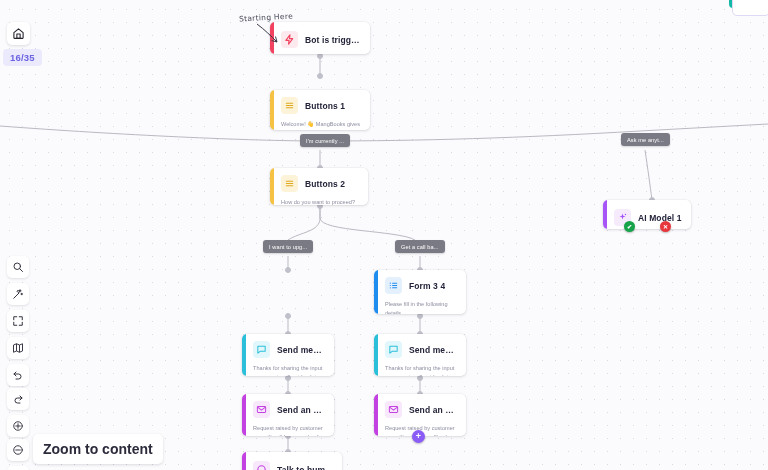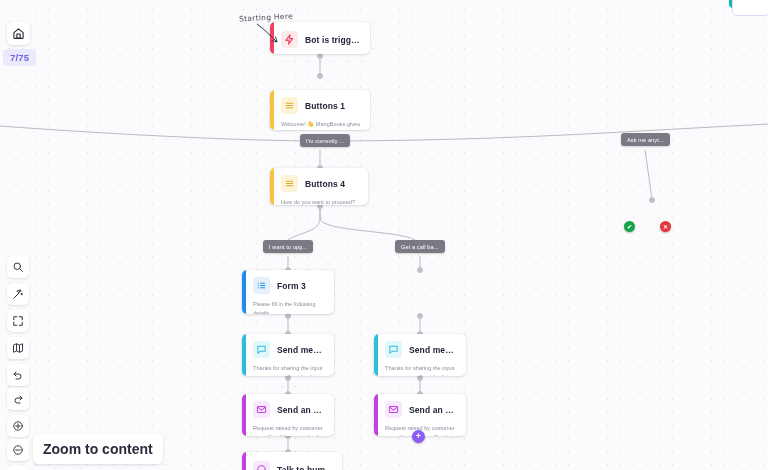--- a/index.html
+++ b/index.html
@@ -221,53 +221,67 @@
     <div class="node-bar" style="background:#f5c243;"></div>
     <div class="node-body">
       <div class="node-head">
         <span class="node-ico" style="background:#fdf3d8;">
           <svg width="11" height="11" viewBox="0 0 24 24" fill="none" stroke="#e0a81f" stroke-width="2.2" stroke-linecap="round">
             <line x1="5" y1="7" x2="19" y2="7"></line>
             <line x1="5" y1="12" x2="19" y2="12"></line>
             <line x1="5" y1="17" x2="19" y2="17"></line>
           </svg>
         </span>
-        <span class="node-title">Buttons 4</span>
+        <span class="node-title">Buttons 2</span>
       </div>
       <div class="node-desc">How do you want to proceed?</div>
     </div>
   </div>
 
+  <div class="node compact" style="left:603px; top:200px; width:88px; height:29px;">
+    <div class="node-bar" style="background:#a855f7;"></div>
+    <div class="node-body">
+      <div class="node-head">
+        <span class="node-ico" style="background:#f6eafd;">
+          <svg width="11" height="11" viewBox="0 0 24 24" fill="#a855f7">
+            <path d="M12 3 l1.6 5 5 1.6 -5 1.6 -1.6 5 -1.6 -5 -5 -1.6 5 -1.6 z"></path>
+            <circle cx="18.5" cy="5.5" r="1.6"></circle>
+          </svg>
+        </span>
+        <span class="node-title">AI Model 1</span>
+      </div>
+    </div>
+  </div>
   <div class="badge-dot" style="left:624px; top:221px; background:#17a34a;">
     <span style="font-size:6px;">✔</span>
   </div>
   <div class="badge-dot" style="left:660px; top:221px; background:#e8363d;">
     <span style="font-size:6px;">✕</span>
   </div>
 
-  <div class="node" style="left:242px; top:270px; width:92px; height:44px;">
+
+  <div class="node" style="left:374px; top:270px; width:92px; height:44px;">
     <div class="node-bar" style="background:#1f8df0;"></div>
     <div class="node-body">
       <div class="node-head">
         <span class="node-ico" style="background:#e4f1fd;">
           <svg width="11" height="11" viewBox="0 0 24 24" fill="none" stroke="#1f8df0" stroke-width="2.2" stroke-linecap="round">
             <circle cx="5" cy="7" r="1.3" fill="#1f8df0" stroke="none"></circle>
             <circle cx="5" cy="12" r="1.3" fill="#1f8df0" stroke="none"></circle>
             <circle cx="5" cy="17" r="1.3" fill="#1f8df0" stroke="none"></circle>
             <line x1="10" y1="7" x2="19" y2="7"></line>
             <line x1="10" y1="12" x2="19" y2="12"></line>
             <line x1="10" y1="17" x2="19" y2="17"></line>
           </svg>
         </span>
-        <span class="node-title">Form 3</span>
+        <span class="node-title">Form 3 4</span>
       </div>
       <div class="node-desc">Please fill in the following details</div>
     </div>
   </div>
-
 
   <div class="node" style="left:242px; top:334px; width:92px; height:42px;">
     <div class="node-bar" style="background:#2bbfd9;"></div>
     <div class="node-body">
       <div class="node-head">
         <span class="node-ico" style="background:#e1f7fb;">
           <svg width="11" height="11" viewBox="0 0 24 24" fill="none" stroke="#2bbfd9" stroke-width="2.2" stroke-linejoin="round">
             <path d="M4 5 h16 v11 H9 l-5 4 z"></path>
           </svg>
         </span>
@@ -354,21 +368,21 @@
     <path d="M22,20 L16.5,18.5 M22,20 L20.5,14.5" fill="none" stroke="#3a3a46" stroke-width="1"></path>
   </svg>
 
   <div class="home-btn">
     <svg width="13" height="13" viewBox="0 0 24 24" fill="none" stroke="#22222e" stroke-width="2" stroke-linejoin="round">
       <path d="M3.5 10.5 L12 3.5 L20.5 10.5 V20 a1 1 0 0 1 -1 1 H4.5 a1 1 0 0 1 -1 -1 z"></path>
       <rect x="9" y="13" width="6" height="8"></rect>
     </svg>
   </div>
 
-  <div class="counter">7/75</div>
+  <div class="counter">16/35</div>
 
   <div class="rail" style="top:256px;">
     <div class="rail-btn">
       <svg width="12" height="12" viewBox="0 0 24 24" fill="none" stroke="#33333f" stroke-width="2" stroke-linecap="round">
         <circle cx="10.5" cy="10.5" r="6.5"></circle>
           <line x1="15.5" y1="15.5" x2="21" y2="21"></line>
       </svg>
     </div>
     <div class="rail-btn">
       <svg width="12" height="12" viewBox="0 0 24 24" fill="none" stroke="#33333f" stroke-width="2" stroke-linecap="round">

